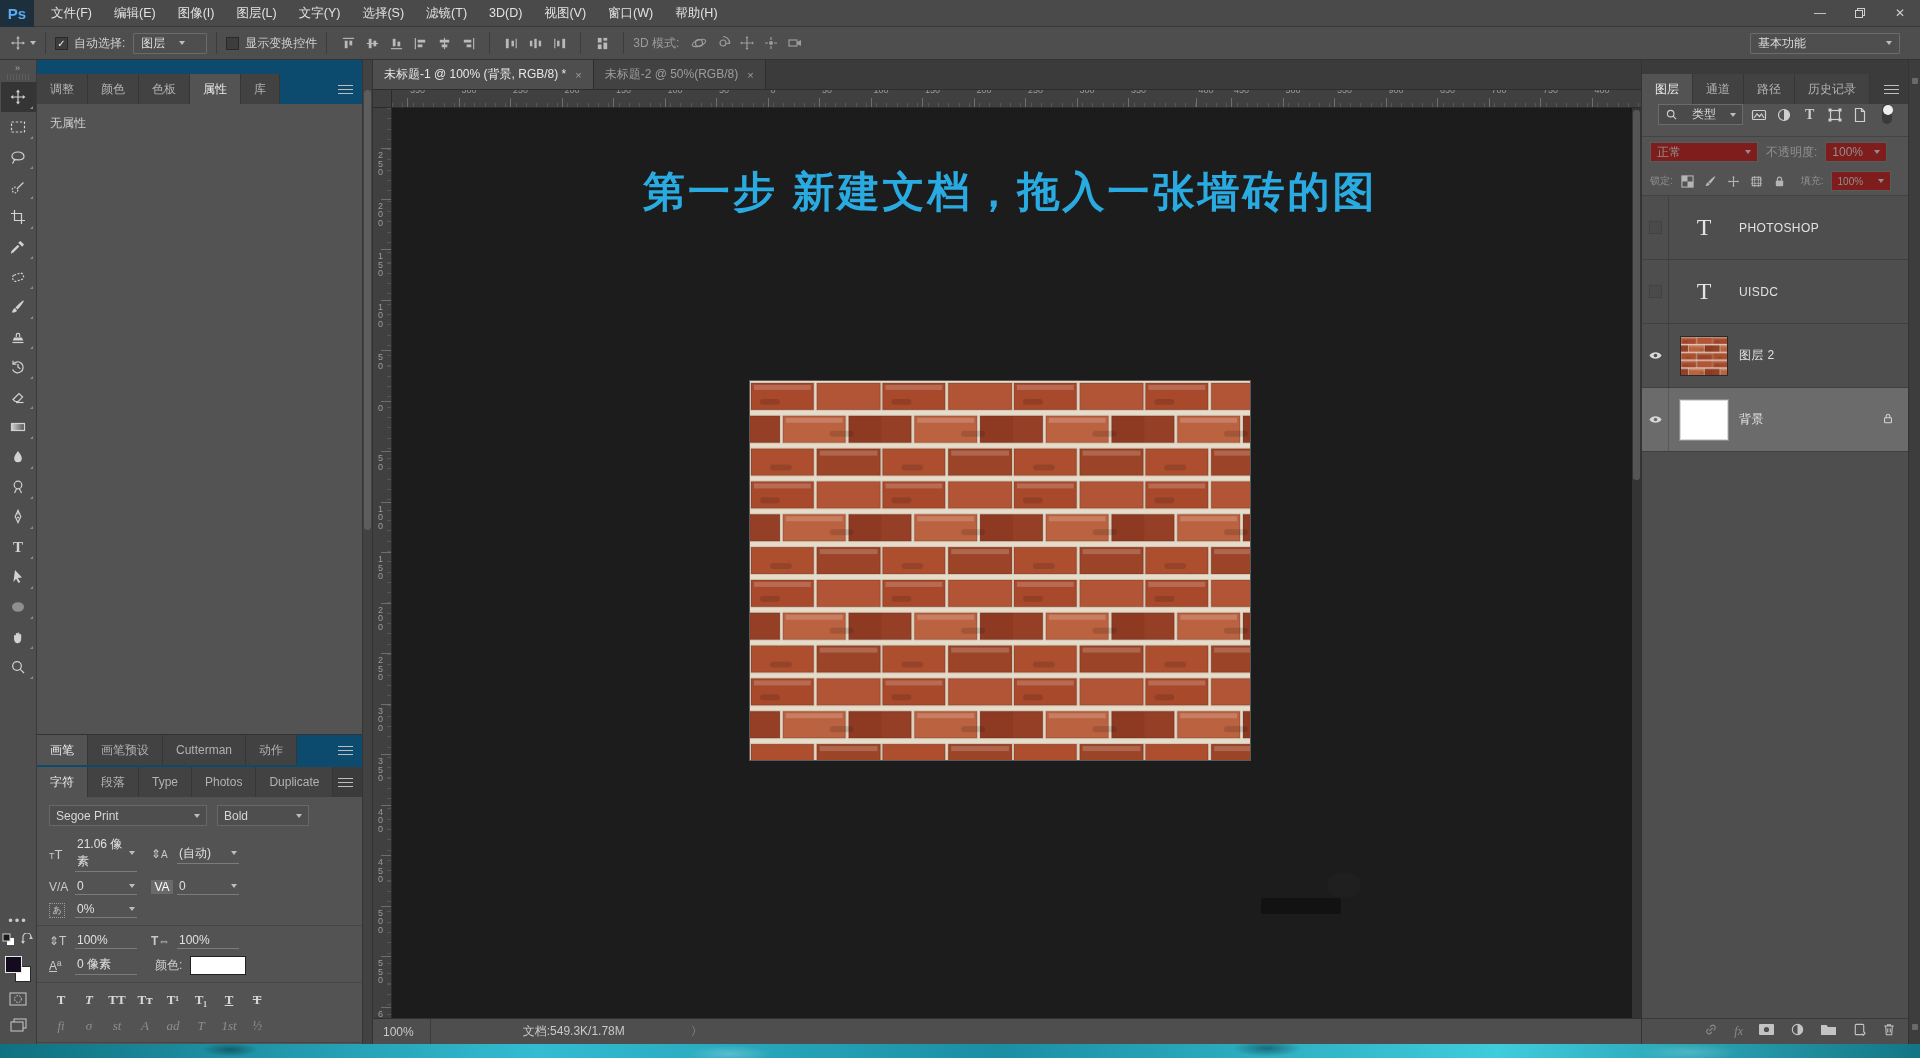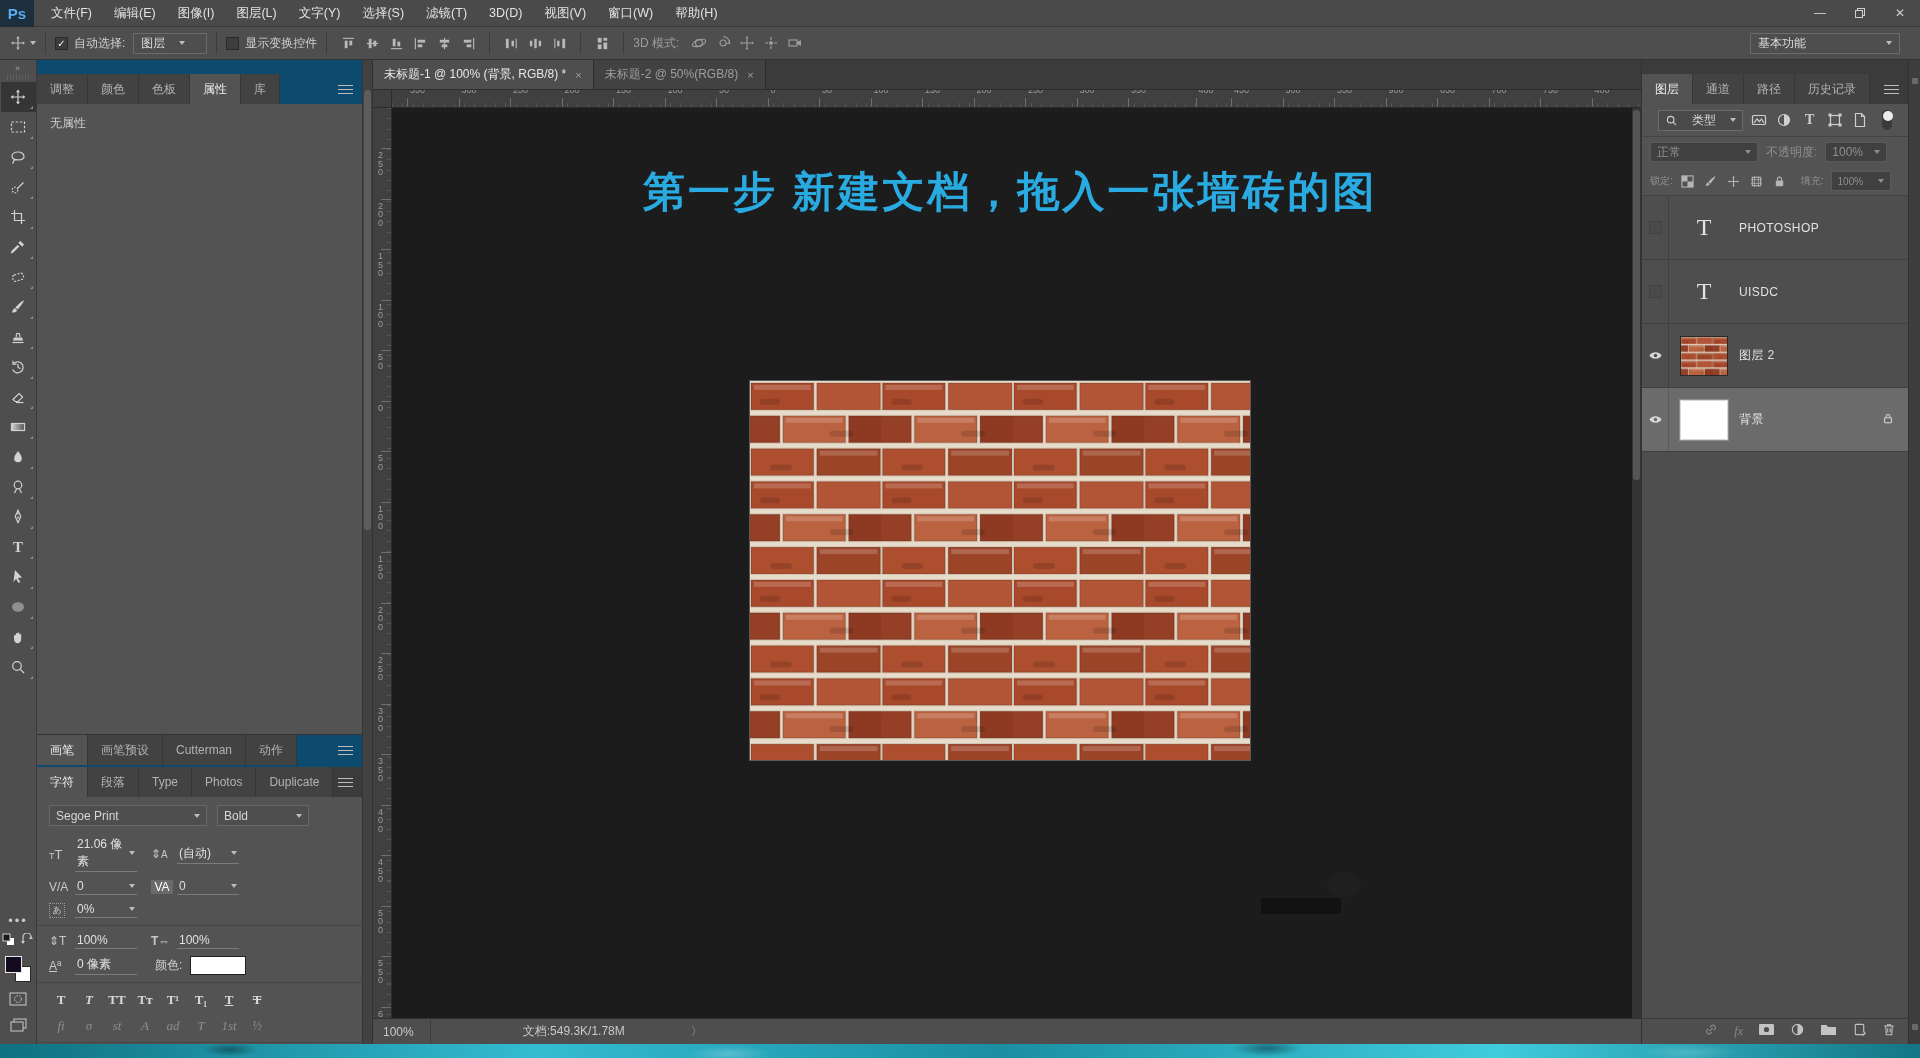--- a/index.html
+++ b/index.html
@@ -90,28 +90,28 @@
   .wmark2{position:absolute;right:30px;bottom:40px;width:34px;height:26px;background:rgba(40,40,40,.25);border-radius:50%}
   #cscroll{position:absolute;right:0;top:0;bottom:0;width:9px;background:#343434}
   #cscroll .thumb{position:absolute;left:1px;right:1px;top:2px;height:370px;background:#555;border-radius:3px}
   #statusbar{height:26px;background:#4e4e4e;border-top:1px solid #313131;display:flex;align-items:center;font-size:12px;color:#c9c9c9}
   #status-zoom{padding:0 16px 0 10px;border-right:1px solid #3d3d3d;height:100%;display:flex;align-items:center}
   #status-doc{margin-left:92px}
   #status-arrow{margin-left:66px;color:#a7a7a7}
 
   
   #rightcol{width:267px;background:#3b3b3b;border-left:1px solid #333;position:relative}
-  #layers-filter{top:44px;height:33px;display:flex;align-items:center;padding:0 16px;gap:7px;border-bottom:1px solid #434343}
+  #layers-filter{top:44px;height:33px;display:flex;padding:0 16px;gap:7px;border-bottom:1px solid #434343}
   .fbox{display:flex;align-items:center;gap:5px;border:1px solid #6b6b6b;background:#4a4a4a;height:21px;padding:0 6px;font-size:12px;color:#ddd;width:100px;justify-content:space-between}
   .ficon{width:22px;height:22px;display:flex;align-items:center;justify-content:center}
   .ficon svg{stroke:#cfcfcf;fill:none;stroke-width:1.2}
   .pill{width:12px;height:20px;background:#3a3a3a;border-radius:6px;position:relative;margin-left:6px}
   .pill::before{content:"";position:absolute;top:1px;left:1px;width:10px;height:10px;border-radius:50%;background:#ededed}
   #layers-blend{top:77px;height:30px;display:flex;align-items:center;padding:0 8px;gap:8px;font-size:12px;color:#8f8f8f}
-  .ddim{display:inline-flex;align-items:center;justify-content:space-between;border:1px solid #5a5a5a;height:20px;padding:0 6px;color:#8f8f8f;background:#404040}
+  .ddim{display:inline-flex;align-items:center;justify-content:space-between;border:1px solid #5a5a5a;height:20px;padding:0 6px;color:#8f8f8f;background:#7f1d1d}
   #layers-lock{top:107px;height:29px;display:flex;align-items:center;padding:0 8px;gap:7px;font-size:10px;color:#8f8f8f;border-bottom:1px solid #434343}
   .lkico{width:16px;height:16px;display:flex;align-items:center;justify-content:center}
   .lkico svg{stroke:#b5b5b5;fill:none;stroke-width:1.2}
   #layerlist{position:absolute;left:0;right:0;top:136px;bottom:26px;background:#4e4e4e;overflow:hidden}
   .lrow{height:64px;display:flex;align-items:center;border-bottom:1px solid #404040;position:relative}
   .lrow.sel{background:#6b6b6b}
   .eyecell{width:27px;height:100%;display:flex;align-items:center;justify-content:center;border-right:1px solid #404040}
   .eyebox{width:13px;height:13px;border:1px solid #424242;background:#4a4a4a}
   .lrow.sel .eyecell{border-right-color:#5a5a5a}
   .lthumbwrap{width:70px;display:flex;align-items:center;justify-content:center}

